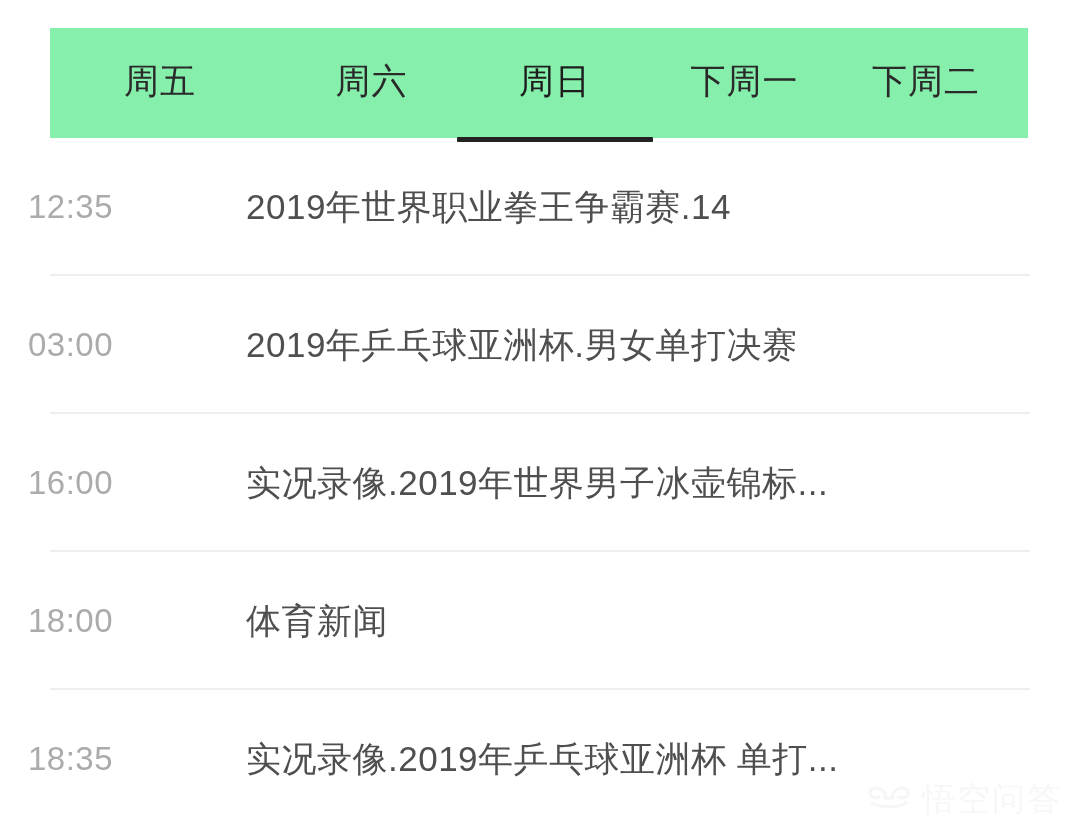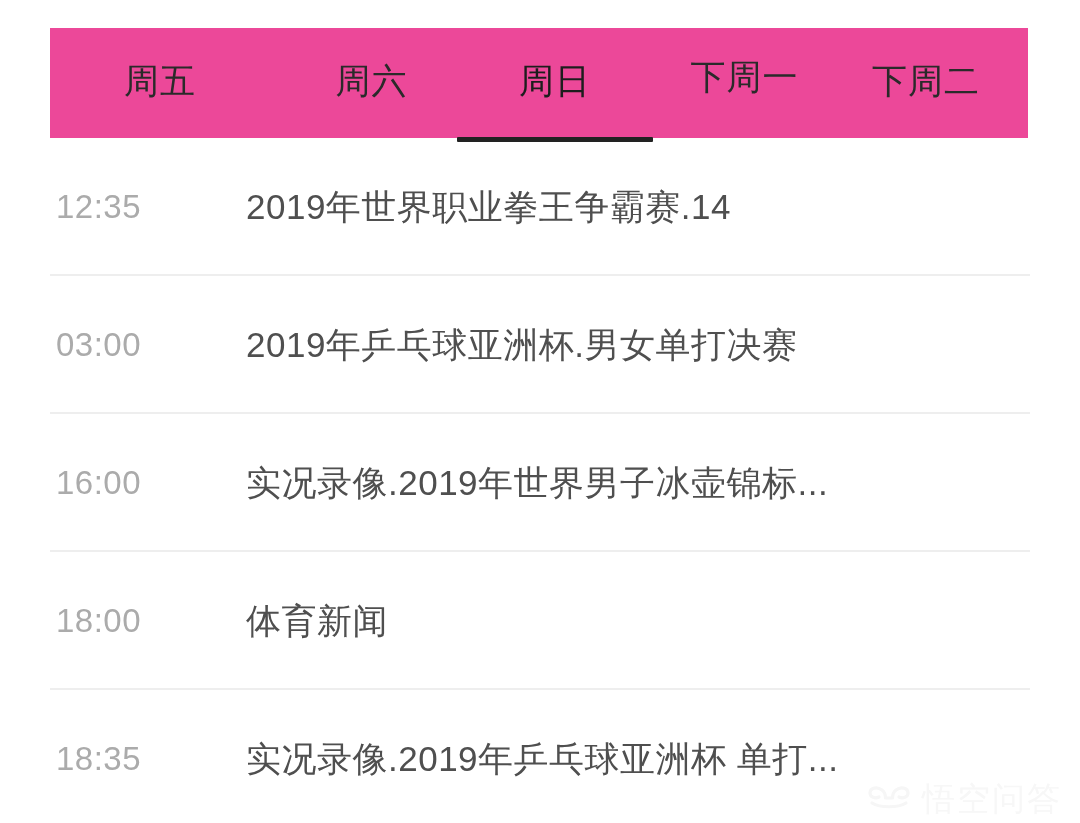--- a/index.html
+++ b/index.html
@@ -22,21 +22,21 @@
     background: #ffffff;
   }
 
   
   .tabbar {
     position: absolute;
     left: 50px;
     top: 28px;
     width: 978px;
     height: 110px;
-    background: #ec4899;
+    background: #86efac;
     display: flex;
     align-items: center;
     justify-content: space-between;
     box-sizing: border-box;
     padding: 0 22px;
   }
   .tab {
     position: relative;
     height: 110px;
     flex: 0 0 auto;
@@ -70,41 +70,41 @@
     width: 196px;
     height: 5px;
     background: #222222;
     border-radius: 1px;
   }
 
   
   .tab-0 { margin-left: 48px; }
   .tab-1 { margin-left: 108px; }
   .tab-2 { margin-left: 80px; }
-  .tab-3 { margin-left: 68px; font-family: Liberation Mono, monospace; }
+  .tab-3 { margin-left: 68px; }
   .tab-4 { margin-left: 42px; margin-right: 22px; }
 
   
   .list {
     position: absolute;
     left: 0;
     top: 138px;
     width: 1080px;
   }
   .row {
     position: relative;
     height: 138px;
     display: flex;
     align-items: center;
     cursor: pointer;
   }
   .row .time {
     width: 246px;
     box-sizing: border-box;
-    padding-left: 56px;
+    padding-left: 28px;
     font-size: 33px;
     color: #ababab;
     letter-spacing: 0.5px;
     white-space: nowrap;
   }
   .row .title {
     flex: 1 1 auto;
     font-size: 35px;
     color: #4f4f4f;
     letter-spacing: 0.5px;

